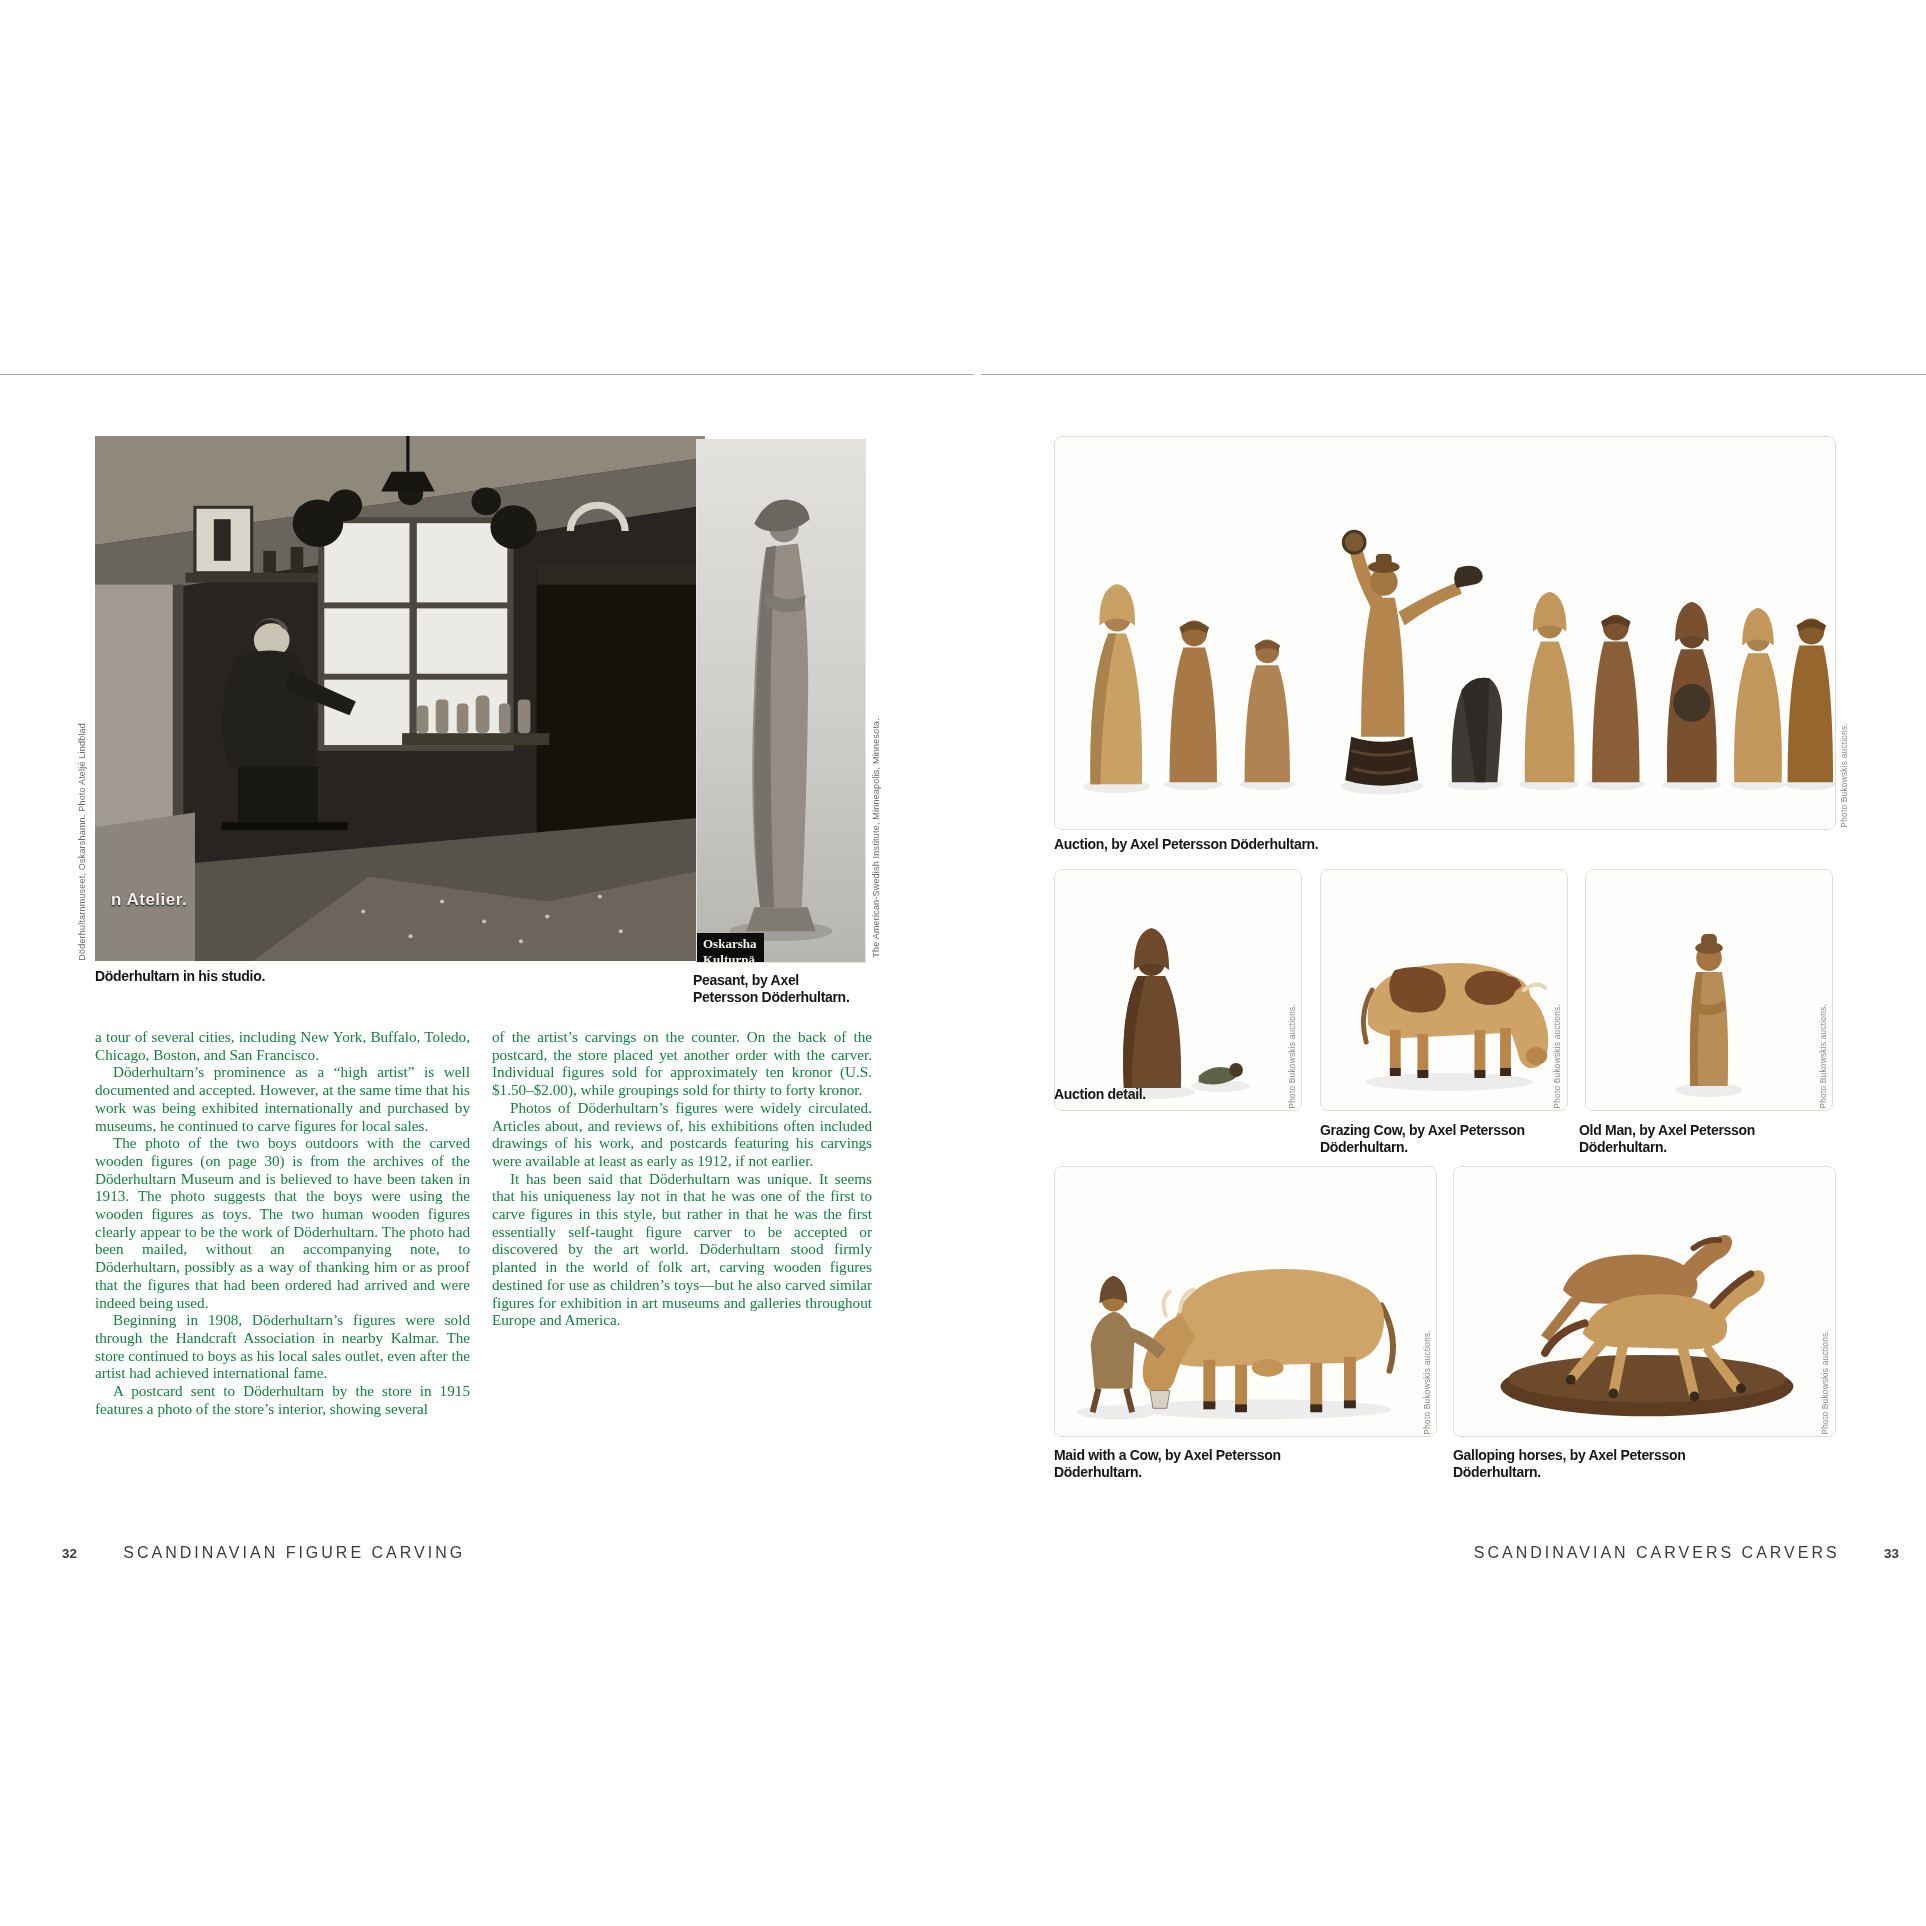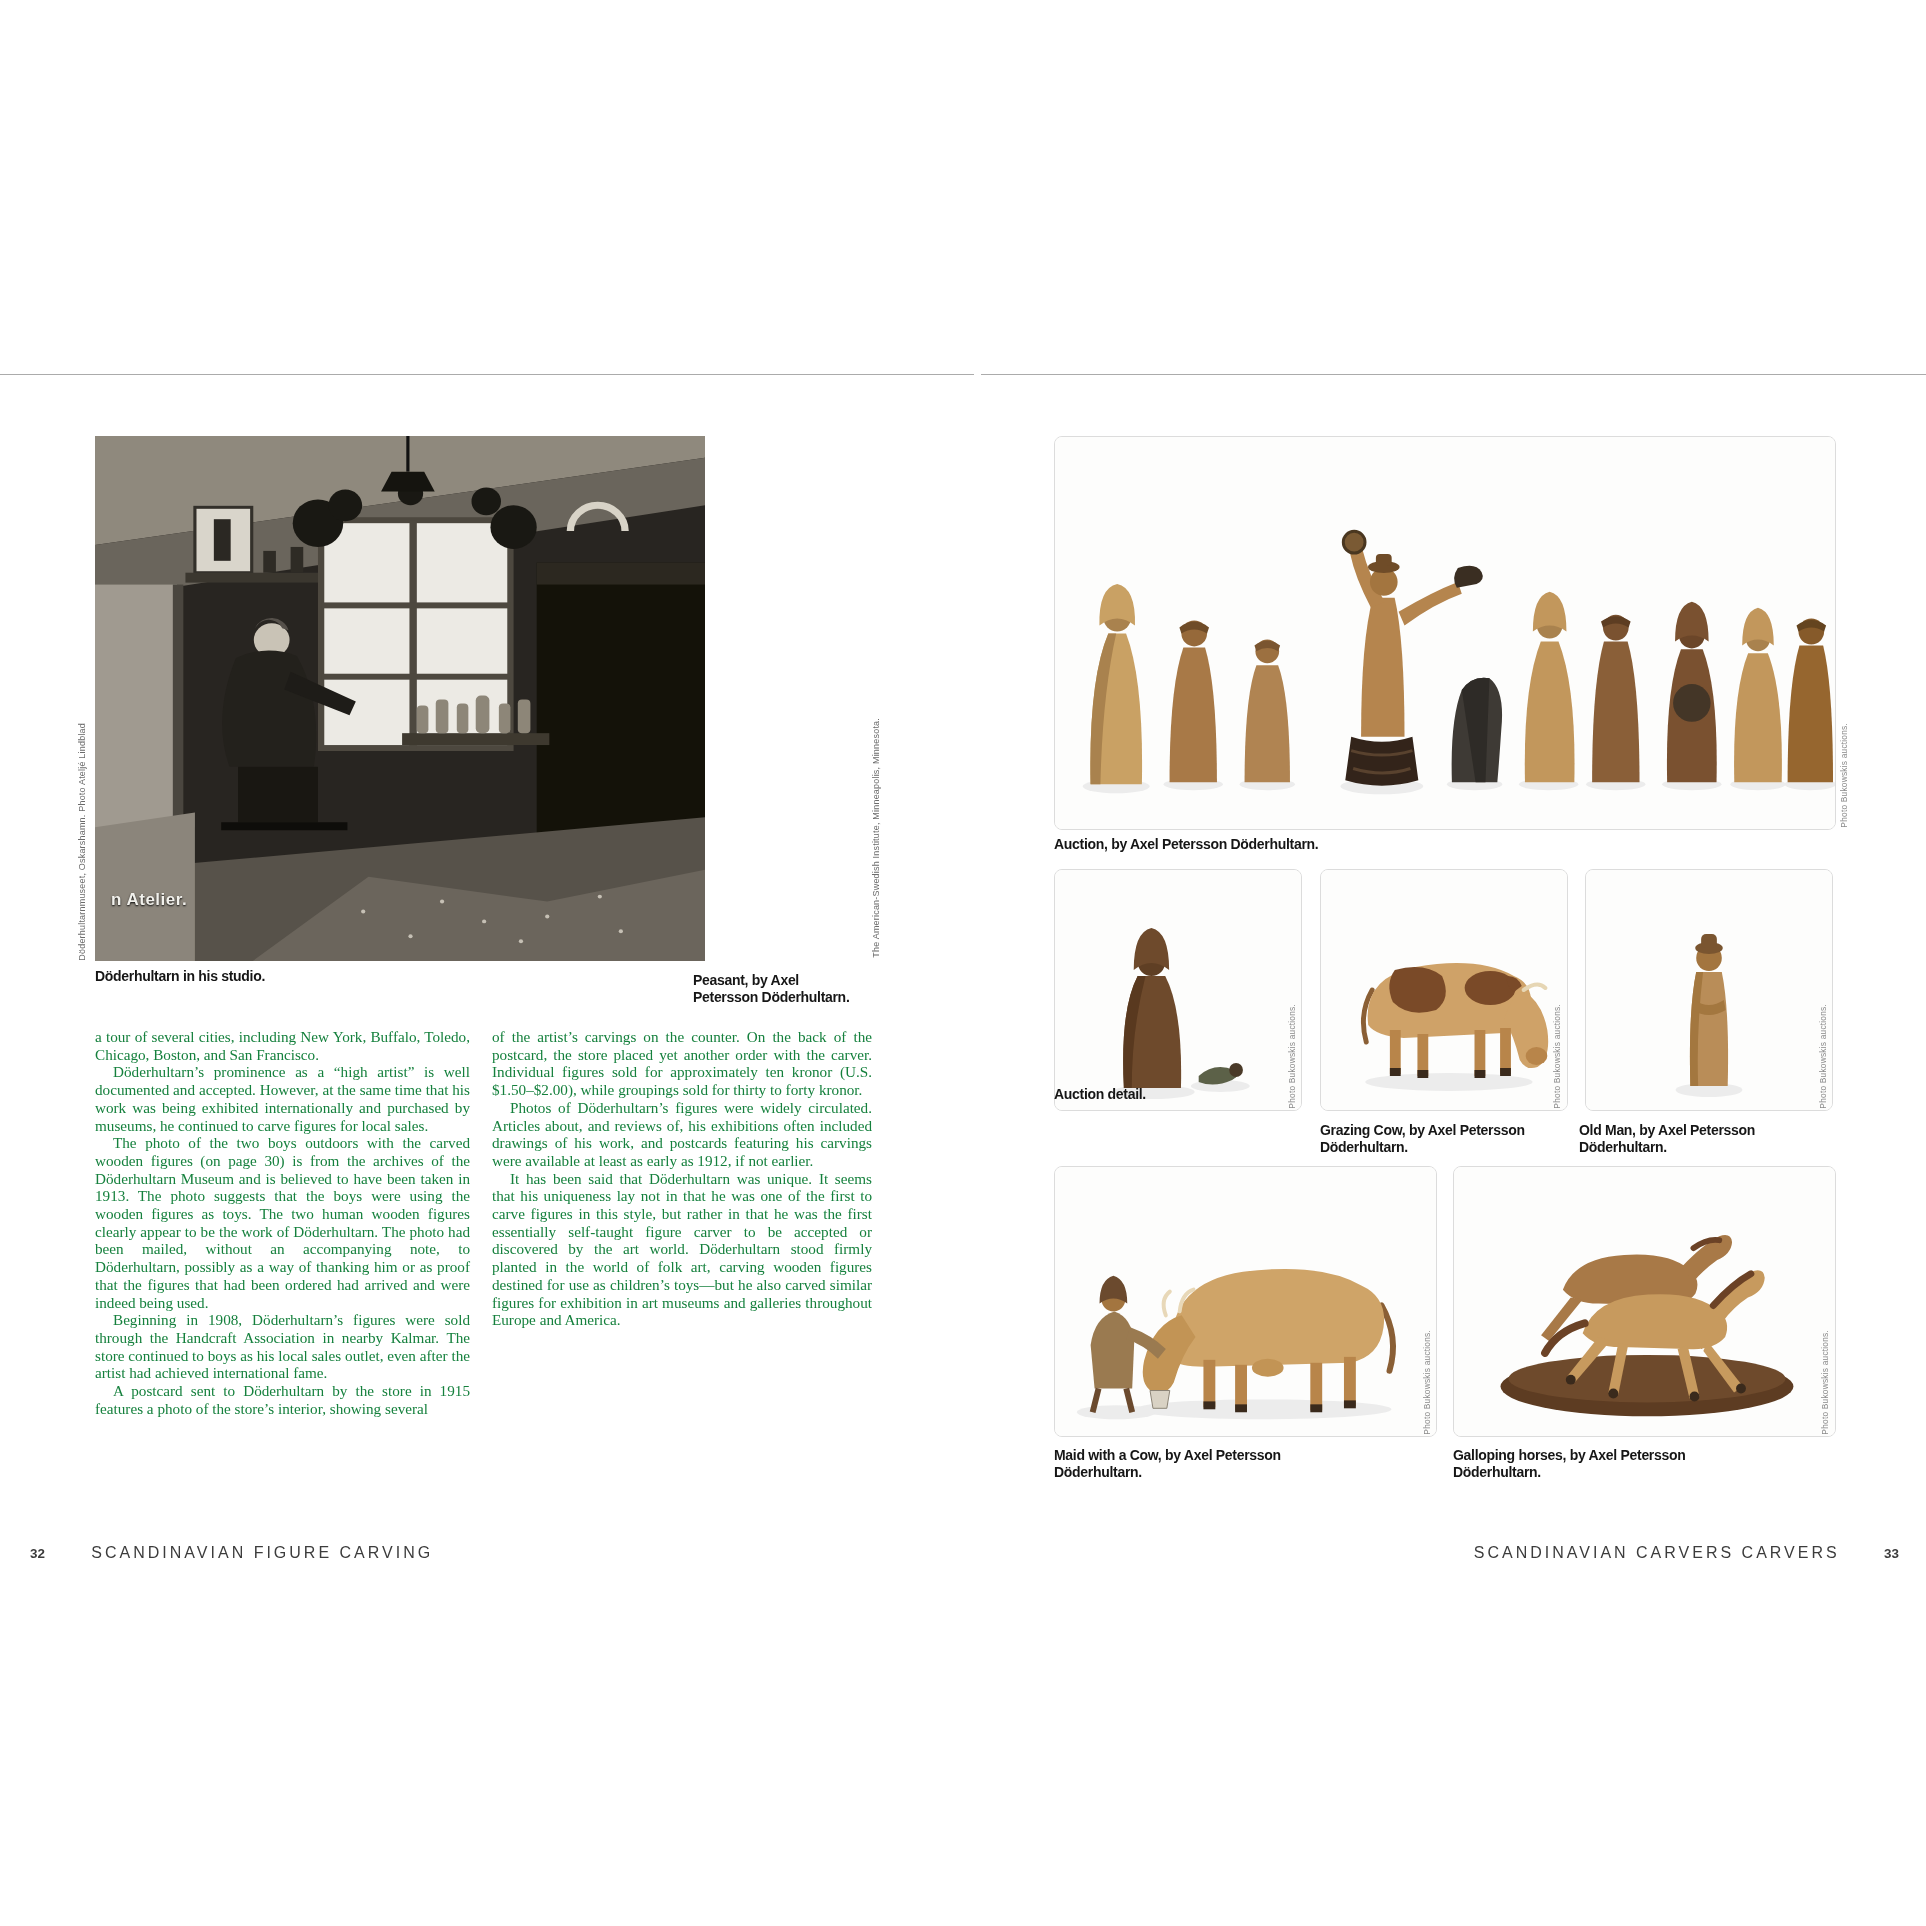--- a/index.html
+++ b/index.html
@@ -31,21 +31,21 @@
 
   
   .atelier{position:absolute;left:16px;bottom:51px;font-family:"Liberation Sans", sans-serif;
            font-weight:700;font-size:17px;color:#f2f1ec;letter-spacing:0.5px;text-shadow:0 1px 2px #000;}
   .stamp{position:absolute;left:0;bottom:-12px;background:#0c0c0c;color:#f5f2ea;
          font-family:"Liberation Serif", serif;font-weight:700;font-size:13px;line-height:1.25;
          padding:3px 8px 6px 6px;}
 
   
   .footer{position:absolute;top:1544px;font-family:"Liberation Sans", sans-serif;color:#3c3c3c;}
-  .footer .num{font-size:13.4px;font-weight:700;letter-spacing:0;}
+  .footer .num{font-size:13.4px;font-weight:700;letter-spacing:0;margin-left:32px;}
   .footer .title{font-size:16px;font-weight:500;letter-spacing:3px;}
 </style>
 </head>
 <body>
 
 <div id="canvas">
 
   <div class="rule" style="left:0;top:374px;width:974px;"></div>
   <div class="rule" style="left:981px;top:374px;width:945px;"></div>
 
@@ -107,20 +107,35 @@
           <circle cx="500" cy="500" r="2"></circle>
       </g>
     </svg>
     <div class="atelier">n Atelier.</div>
   </div>
   <div class="vcredit" style="left:77px;top:436px;width:14px;height:525px;">
     <span>Döderhultarnmuseet, Oskarshamn. Photo Ateljé Lindblad</span>
   </div>
   <div class="cap" style="left:95px;top:968px;width:356px;">Döderhultarn in his studio.</div>
 
+  <div class="photo" style="left:696px;top:439px;width:168px;height:522px;background:linear-gradient(180deg,#e3e2df 0%,#cfcdc9 55%,#b7b5b0 100%);border:1px solid #e2e2e2;">
+    <svg viewBox="0 0 170 525" preserveAspectRatio="none">
+      <ellipse cx="85" cy="494" rx="52" ry="10" fill="#000000" opacity="0.14"></ellipse>
+      <path d="M58,470 h54 l8,24 h-70 Z" fill="#7f7a72"></path>
+      <path d="M64,470 C56,420 54,330 58,250 C60,190 64,140 70,108 L102,104 C110,150 114,210 112,280 C111,350 108,430 106,470 Z" fill="#938d83"></path>
+      <path d="M64,470 C58,420 56,330 60,250 C62,190 66,140 70,108 l10,-2 C74,180 72,320 78,470 Z" fill="#76716a"></path>
+      <path d="M70,152 q20,14 40,4 l-2,14 q-20,8 -40,-4 Z" fill="#7e7971"></path>
+      <circle cx="88" cy="88" r="15" fill="#8b857c"></circle>
+      <path d="M58,84 q12,-26 34,-24 q20,2 22,20 q-14,12 -34,12 q-16,0 -22,-8 Z" fill="#6b665f"></path>
+    </svg>
+    <div class="stamp">
+      <div>Oskarsha</div>
+      <div>Kulturnä</div>
+    </div>
+  </div>
   <div class="vcredit" style="left:871px;top:436px;width:14px;height:522px;">
     <span>The American-Swedish Institute, Minneapolis, Minnesota.</span>
   </div>
   <div class="cap" style="left:693px;top:972px;width:188px;">Peasant, by Axel
 Petersson Döderhultarn.</div>
 
   <div class="col" style="left:95px;top:1028px;width:375px;">
     <p>a tour of several cities, including New York, Buffalo, Toledo, Chicago, Boston, and San Francisco.</p>
     <p class="indent">Döderhultarn’s prominence as a “high artist” is well documented and accepted. However, at the same time that his work was being exhibited internationally and purchased by museums, he continued to carve figures for local sales.</p>
     <p class="indent">The photo of the two boys outdoors with the carved wooden figures (on page 30) is from the archives of the Döderhultarn Museum and is believed to have been taken in 1913. The photo suggests that the boys were using the wooden figures as toys. The two human wooden figures clearly appear to be the work of Döderhultarn. The photo had been mailed, without an accompanying note, to Döderhultarn, possibly as a way of thanking him or as proof that the figures that had been ordered had arrived and were indeed being used.</p>

